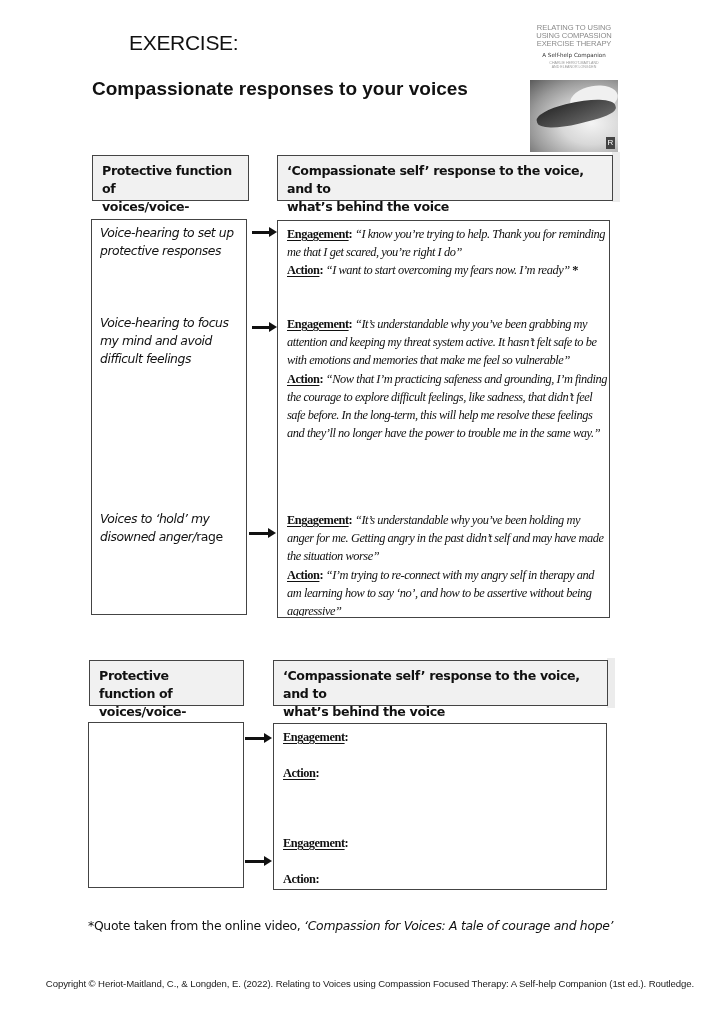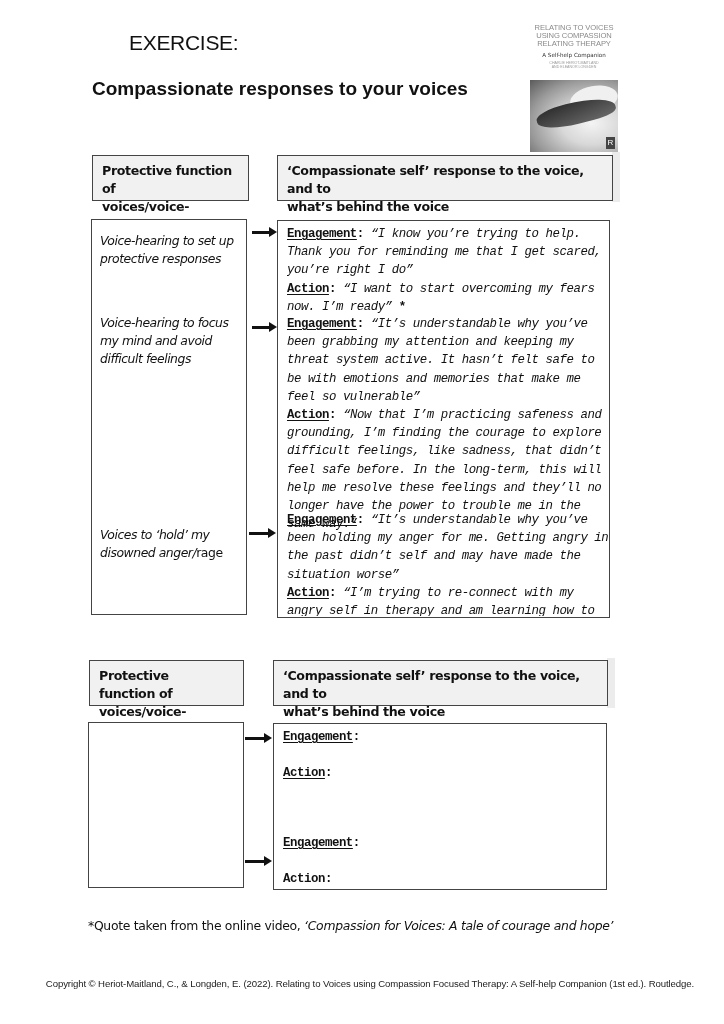--- a/index.html
+++ b/index.html
@@ -22,21 +22,21 @@
   #book-cover .r-logo { position: absolute; right: 3px; bottom: 3px; width: 9px; height: 12px; background: #444; color: #fff; font-size: 8px; line-height: 12px; text-align: center; font-family: "Liberation Sans", sans-serif; }
 
   
   .hdr-box { position: absolute; background: #f1f1f1; border: 1.5px solid #444; box-sizing: border-box; font-family: "DejaVu Sans", sans-serif; font-weight: bold; font-size: 12.6px; line-height: 18px; padding: 6px 16px 0 9px; letter-spacing: -0.35px; }
   .hdr-shadow { position: absolute; background: #ececec; }
 
   
   .box { position: absolute; border: 1.5px solid #444; box-sizing: border-box; background: #fff; }
   .fn-text { position: absolute; font-family: "DejaVu Sans", sans-serif; font-style: italic; font-size: 12.4px; line-height: 18.2px; letter-spacing: -0.45px; }
   .fn-text .upright { font-style: normal; }
-  .resp { position: absolute; font-family: Liberation Mono, monospace; font-size: 12.4px; line-height: 18.2px; letter-spacing: -0.45px; overflow: hidden; }
+  .resp { position: absolute; font-family: Liberation Serif, serif; font-size: 12.4px; line-height: 18.2px; letter-spacing: -0.45px; overflow: hidden; }
   .lbl { font-weight: bold; font-style: normal; }
   .lbl .u { text-decoration: underline; text-underline-offset: 1.5px; }
   .quote { font-style: italic; }
 
   .arrow { position: absolute; height: 10px; }
   .arrow .shaft { position: absolute; left: 0; top: 4px; height: 2.5px; background: #111; }
   .arrow .head { position: absolute; top: 0; width: 0; height: 0; border-top: 5px solid transparent; border-bottom: 5px solid transparent; border-left: 8px solid #111; }
 
   #footnote { left: 88px; top: 918px; font-family: "DejaVu Sans", sans-serif; font-size: 12.4px; letter-spacing: -0.3px; }
   #footnote .ital { font-style: italic; }
@@ -45,23 +45,23 @@
 </head>
 <body>
 
 <div id="exercise-label" class="abs arial">EXERCISE:</div>
 <div id="page-title" class="abs arial">
   <div>Compassionate responses to your voices</div>
 </div>
 
 <div id="book-cover" class="abs">
   <div class="cover-title">
-    <div>RELATING TO VOICES</div>
+    <div>RELATING TO USING</div>
     <div>USING COMPASSION</div>
-    <div>RELATING THERAPY</div>
+    <div>EXERCISE THERAPY</div>
   </div>
   <div class="cover-sub">A Self-help Companion</div>
   <div class="cover-authors">
     <div>CHARLIE HERIOT-MAITLAND</div>
     <div>AND ELEANOR LONGDEN</div>
   </div>
   <div class="cover-photo"></div>
   <div class="puzzle2"></div>
   <div class="puzzle"></div>
   <div class="r-logo">R</div>
@@ -73,30 +73,30 @@
   <div>voices/voice-hearing</div>
 </div>
 <div class="hdr-box" style="left:277px; top:155px; width:336px; height:46px;">
   <div>‘Compassionate self’ response to the voice, and to</div>
   <div>what’s behind the voice</div>
 </div>
 
 <div class="box" style="left:91px; top:219px; width:156px; height:396px;"></div>
 <div class="box" style="left:277px; top:220px; width:333px; height:398px;"></div>
 
-<div class="fn-text" style="left:100px; top:232px; width:145px;">
+<div class="fn-text" style="left:100px; top:224px; width:145px;">
   <div>Voice-hearing to set up</div>
   <div>protective responses</div>
 </div>
 <div class="fn-text" style="left:100px; top:314px; width:145px;">
   <div>Voice-hearing to focus</div>
   <div>my mind and avoid</div>
   <div>difficult feelings</div>
 </div>
-<div class="fn-text" style="left:100px; top:510px; width:145px;margin-top:16px;">
+<div class="fn-text" style="left:100px; top:510px; width:145px;">
   <div>Voices to ‘hold’ my</div>
   <div><span>disowned anger/</span><span class="upright">rage</span></div>
 </div>
 
 <div class="arrow" style="left:252px; top:227px; width:25px;">
     <div class="shaft" style="width:18px;"></div>
     <div class="head" style="left:17px;"></div>
   </div>
 <div class="arrow" style="left:252px; top:322px; width:25px;">
     <div class="shaft" style="width:18px;"></div>

